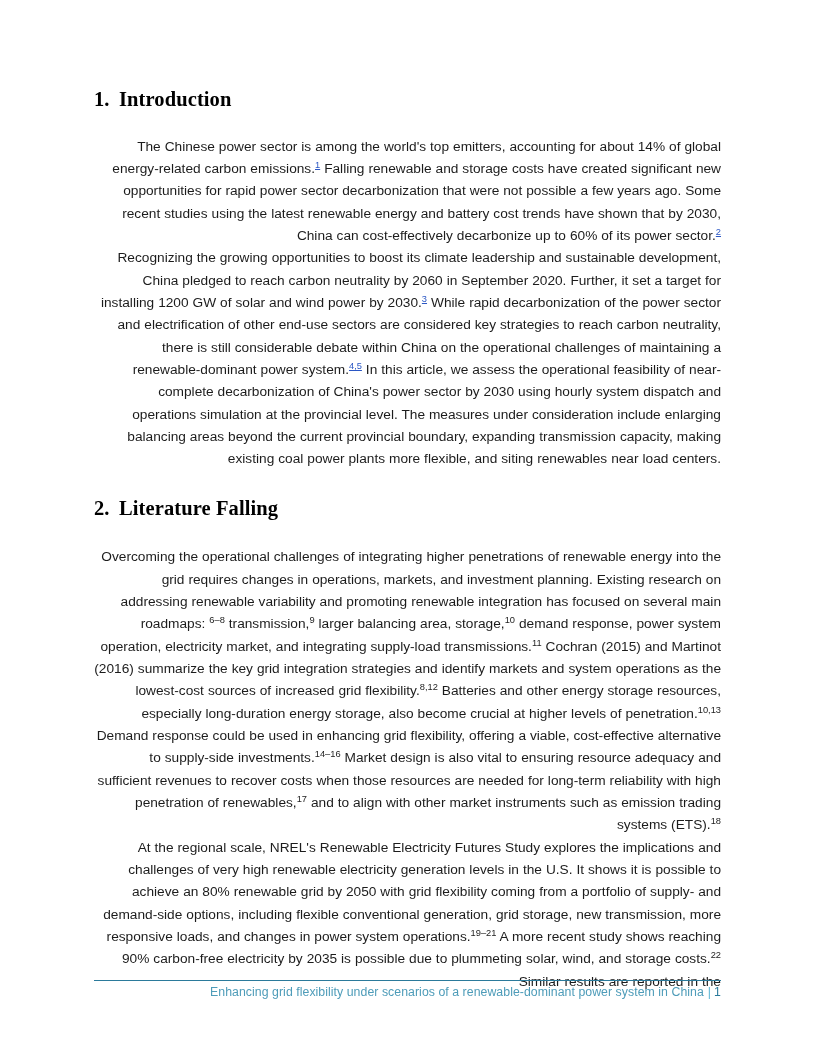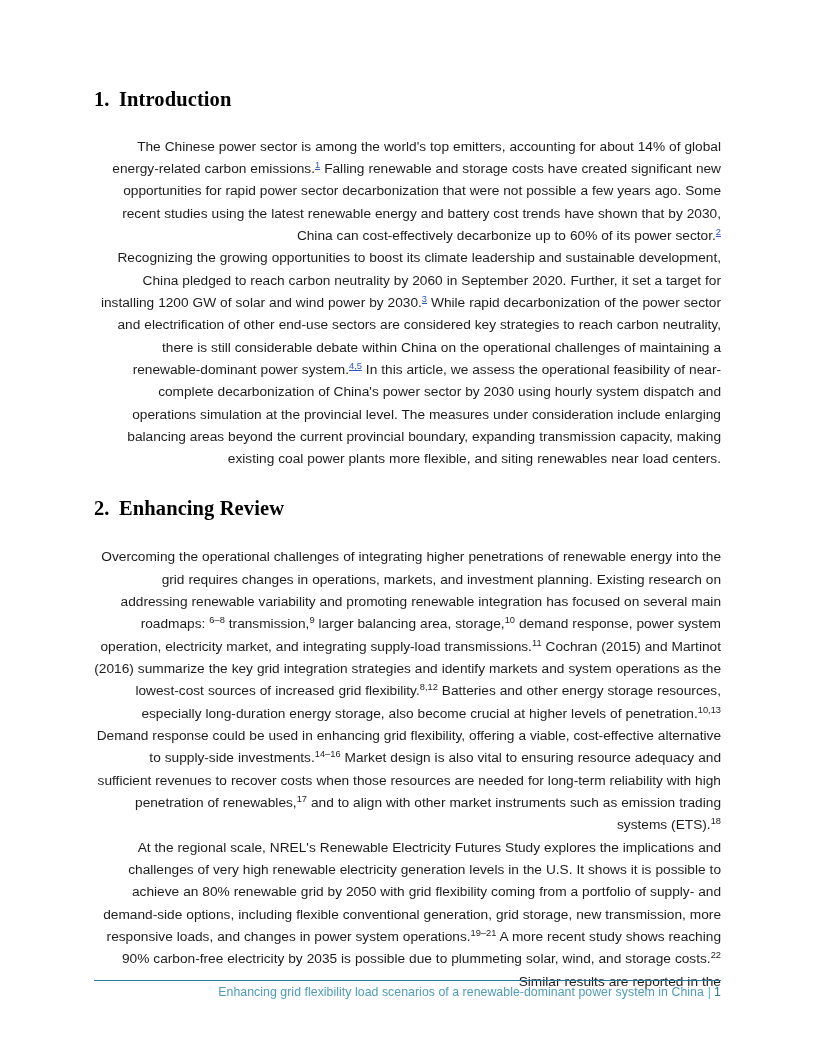--- a/index.html
+++ b/index.html
@@ -119,29 +119,29 @@
 
     <div class="gap-after-h1"></div>
 
     <p class="para" id="intro-p1">The Chinese power sector is among the world's top emitters, accounting for about 14% of global energy-related carbon emissions.<sup class="link">1</sup> Falling renewable and storage costs have created significant new opportunities for rapid power sector decarbonization that were not possible a few years ago. Some recent studies using the latest renewable energy and battery cost trends have shown that by 2030, China can cost-effectively decarbonize up to 60% of its power sector.<sup class="link">2</sup></p>
 
     <p class="para" id="intro-p2">Recognizing the growing opportunities to boost its climate leadership and sustainable development, China pledged to reach carbon neutrality by 2060 in September 2020.  Further, it set a target for installing 1200 GW of solar and wind power by 2030.<sup class="link">3</sup> While rapid decarbonization of the power sector and electrification of other end-use sectors are considered key strategies to reach carbon neutrality, there is still considerable debate within China on the operational challenges of maintaining a renewable-dominant power system.<sup class="link">4,5</sup> In this article, we assess the operational feasibility of near-complete decarbonization of China's power sector by 2030 using hourly system dispatch and operations simulation at the provincial level. The measures under consideration include enlarging balancing areas beyond the current provincial boundary, expanding transmission capacity, making existing coal power plants more flexible, and siting renewables near load centers.</p>
 
     <div class="gap-before-h2"></div>
 
     <h1 class="section-heading">
-      <span class="num">2.</span><span>Enhancing Review</span>
+      <span class="num">2.</span><span>Literature Falling</span>
     </h1>
 
     <div class="gap-after-h2"></div>
 
     <p class="para" id="lit-p1">Overcoming the operational challenges of integrating higher penetrations of renewable energy into the grid requires changes in operations, markets, and investment planning. Existing research on addressing renewable variability and promoting renewable integration has focused on several main roadmaps: <sup class="plain">6–8</sup> transmission,<sup class="plain">9</sup>  larger balancing area, storage,<sup class="plain">10</sup> demand response, power system operation, electricity market, and integrating supply-load transmissions.<sup class="plain">11</sup> Cochran (2015) and Martinot (2016) summarize the key grid integration strategies and identify markets and system operations as the lowest-cost sources of increased grid flexibility.<sup class="plain">8,12</sup>  Batteries and other energy storage resources, especially long-duration energy storage, also become crucial at higher levels of penetration.<sup class="plain">10,13</sup> Demand response could be used in enhancing grid flexibility, offering a viable, cost-effective alternative to supply-side investments.<sup class="plain">14–16</sup> Market design is also vital to ensuring resource adequacy and sufficient revenues to recover costs when those resources are needed for long-term reliability with high penetration of renewables,<sup class="plain">17</sup> and to align with other market instruments such as emission trading systems (ETS).<sup class="plain">18</sup></p>
 
     <p class="para" id="lit-p2"><span class="indent-first"></span>At the regional scale, NREL's Renewable Electricity Futures Study explores the implications and challenges of very high renewable electricity generation levels in the U.S. It shows it is possible to achieve an 80% renewable grid by 2050 with grid flexibility coming from a portfolio of supply- and demand-side options, including flexible conventional generation, grid storage, new transmission, more responsive loads, and changes in power system operations.<sup class="plain">19–21</sup> A more recent study shows reaching 90% carbon-free electricity by 2035 is possible due to plummeting solar, wind, and storage costs.<sup class="plain">22</sup>  Similar results are reported in the</p>
 
   </div>
 
   <div class="footer">
     <div class="footer-rule"></div>
-    <div class="footer-line"><span>Enhancing grid flexibility load scenarios of a renewable-dominant power system in China</span><span class="footer-sep">|</span><span class="footer-pageno">1</span></div>
+    <div class="footer-line"><span>Enhancing grid flexibility under scenarios of a renewable-dominant power system in China</span><span class="footer-sep">|</span><span class="footer-pageno">1</span></div>
   </div>
 
 </div>
 
 </body></html>

